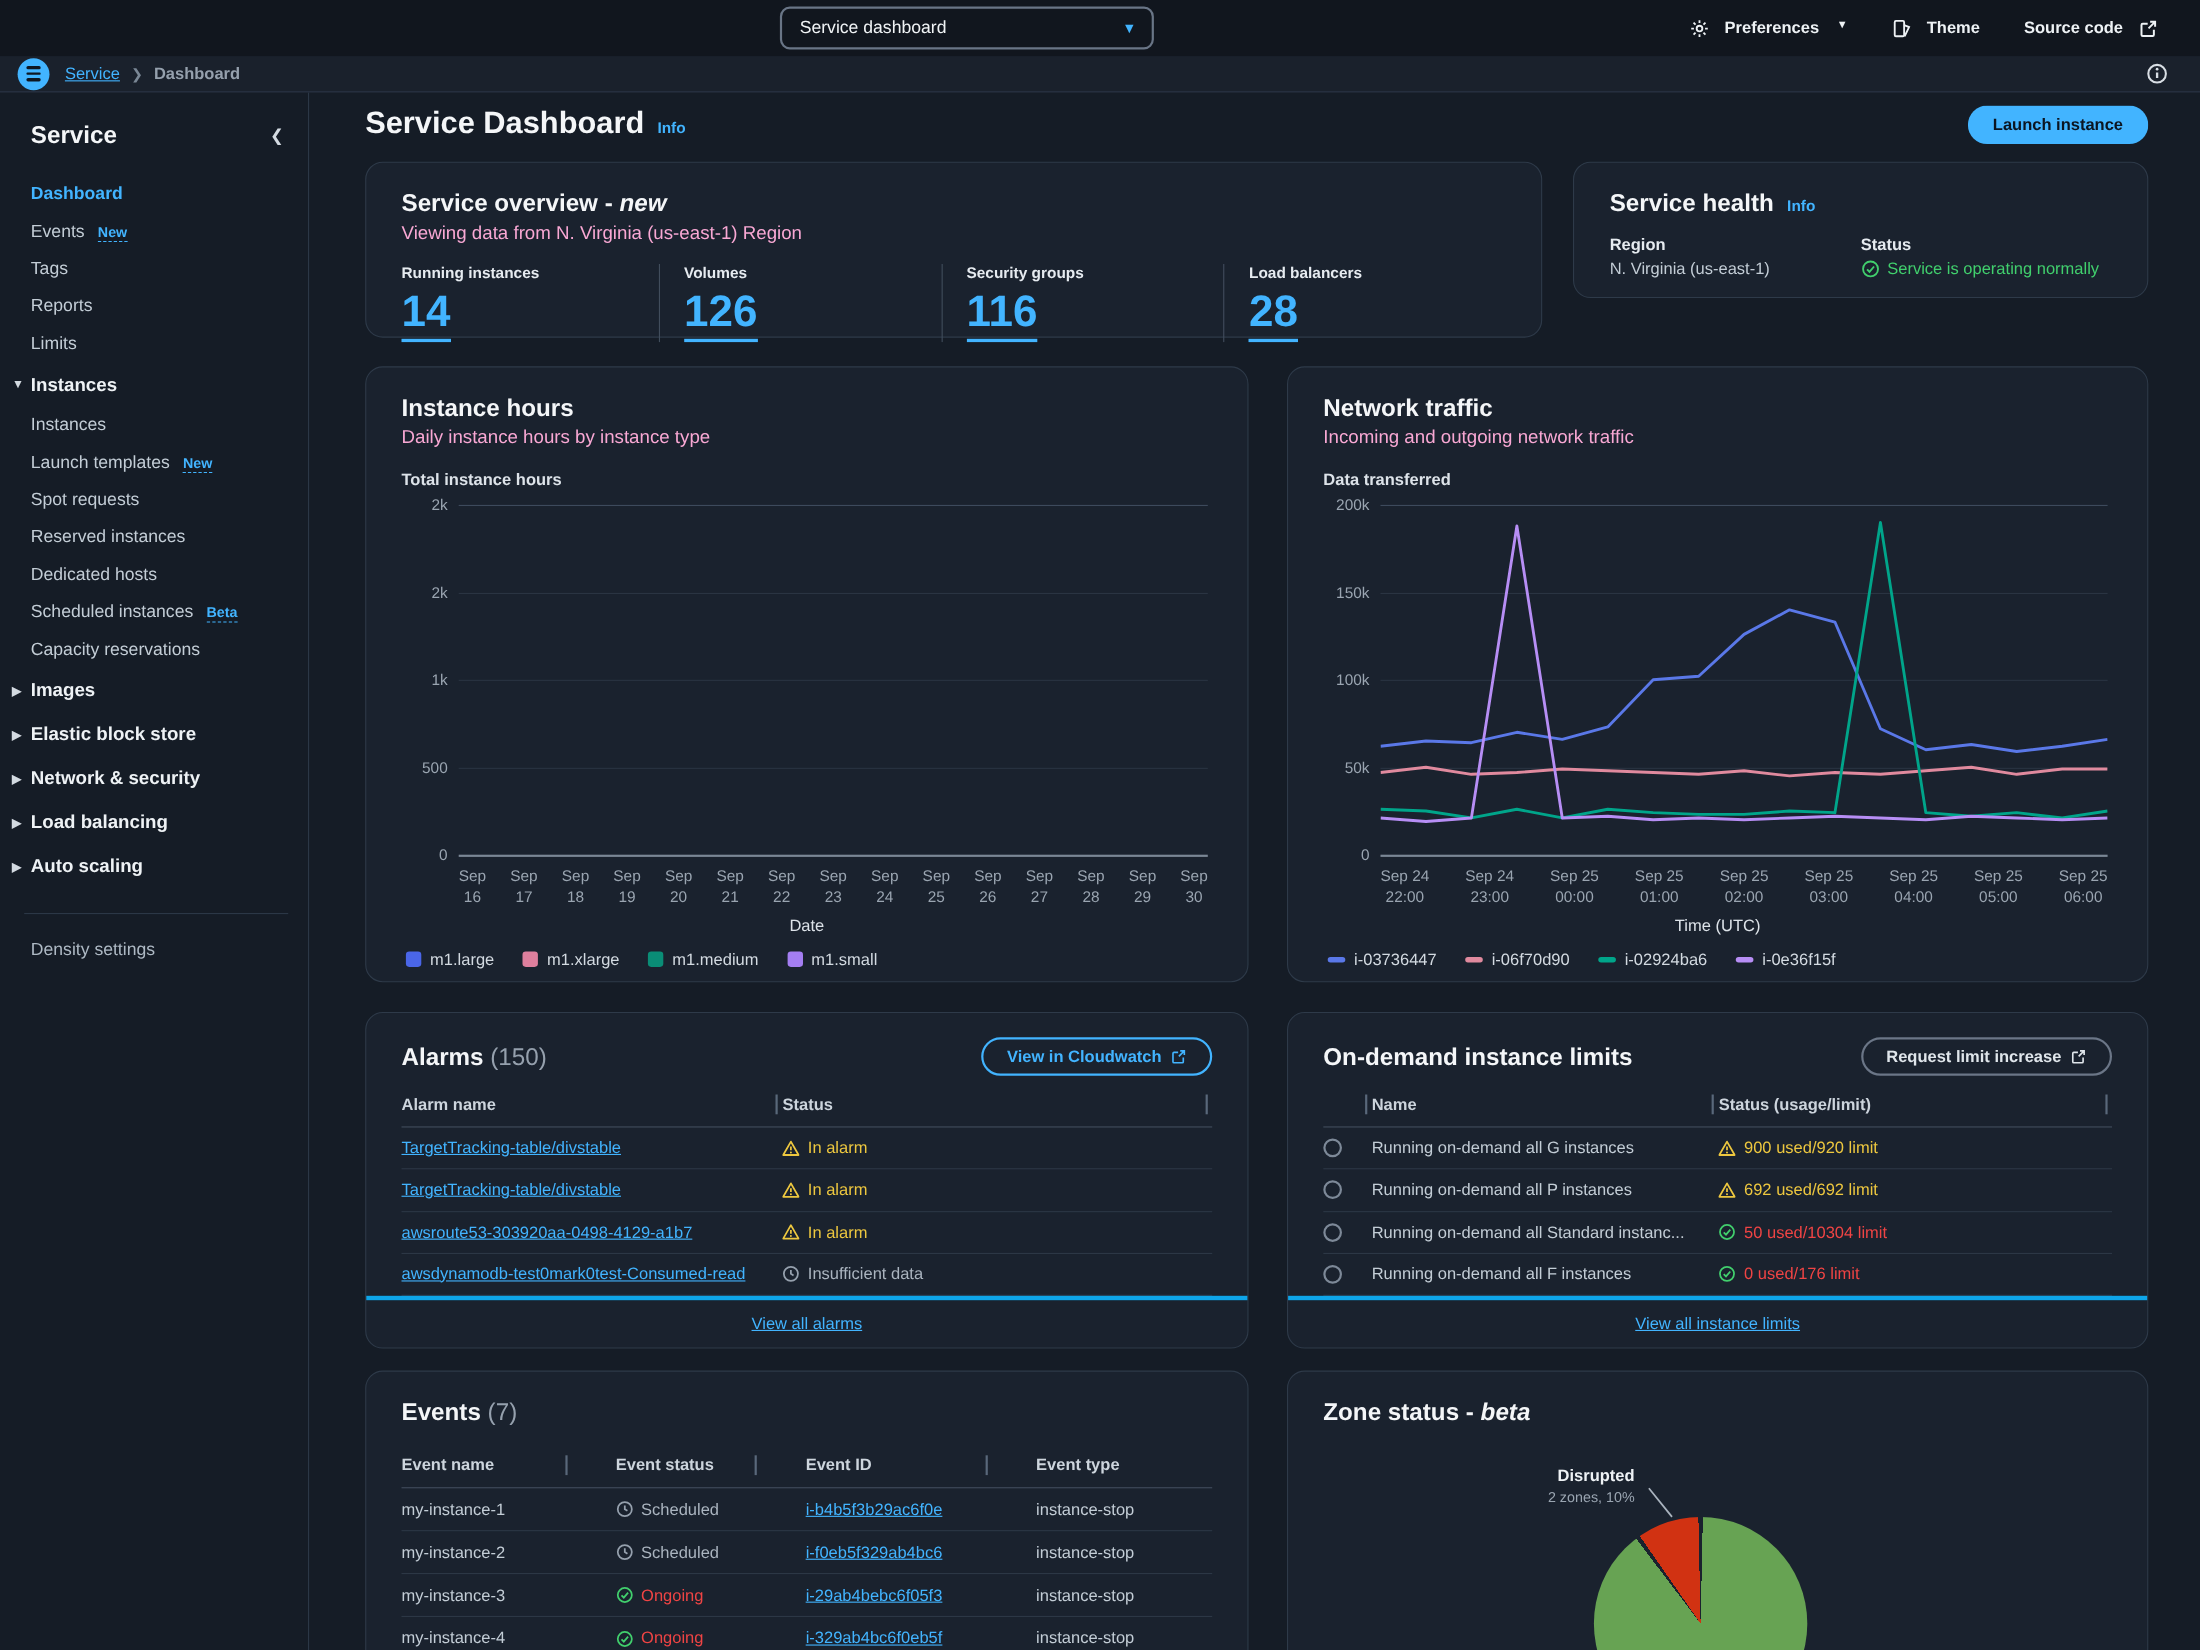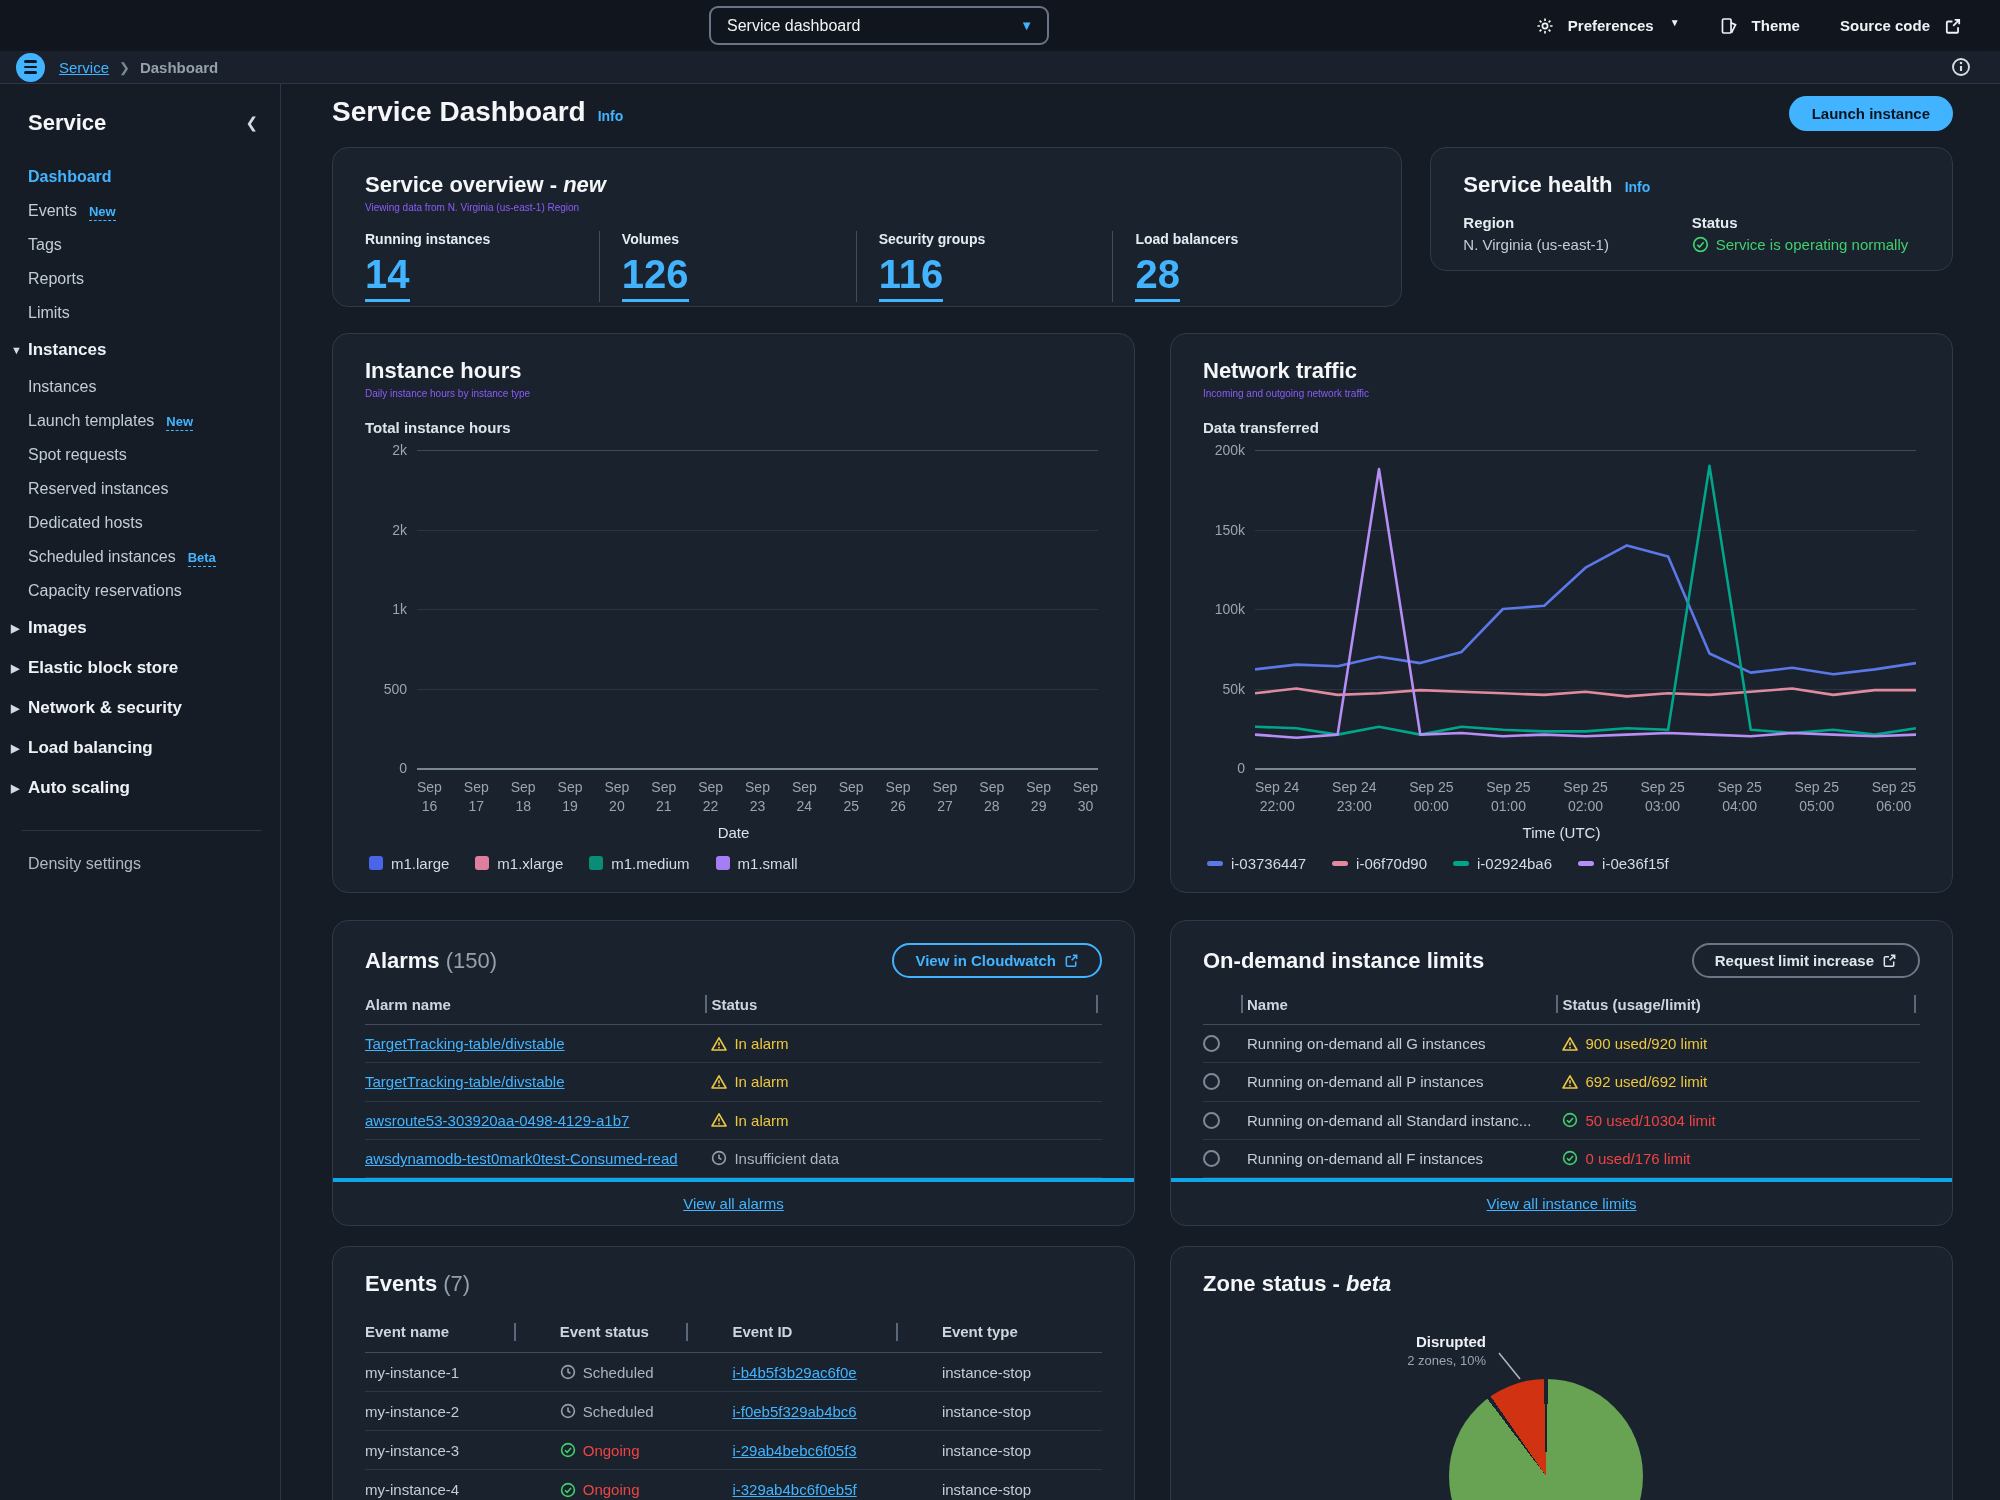--- a/index.html
+++ b/index.html
@@ -59,21 +59,21 @@
   .btn svg { width:15px; height:15px; }
 
   .grid-row { display:grid; gap:28px; margin-bottom:26px; }
   .row1 { grid-template-columns:1071fr 523fr; }
   .row2,.row3,.row4 { grid-template-columns:803fr 783fr; gap:35px; }
   .row2 { margin-bottom:27px; }
   .row3 { margin-bottom:20px; }
   .card { background:#1a222e; border:1px solid #2e3a49; border-radius:16px; padding:24px 32px; position:relative; }
   .card h3 { font-size:22px; font-weight:700; color:#f4f6f8; }
   .card h3 .muted-count { color:#95a0ad; font-weight:400; }
-  .card .subtitle { font-size:10px; color:#8b5cf6; margin-top:4px; }
+  .card .subtitle { font-size:17px; color:#f9a8d4; margin-top:4px; }
 
   
   .ov-card { height:160px; }
   .metrics { display:flex; margin-top:18px; }
   .metric { flex:1; padding-left:22px; border-left:1px solid #414d5c; }
   .metric:first-child { border-left:none; padding-left:0; }
   .metric .mlabel { font-size:14px; font-weight:700; color:#e6ebf0; }
   .metric .mvalue { display:inline-block; font-size:40px; font-weight:700; color:#42b4ff;
     border-bottom:3px solid #42b4ff; line-height:1.15; margin-top:4px; padding-bottom:2px; cursor:pointer; }
 

